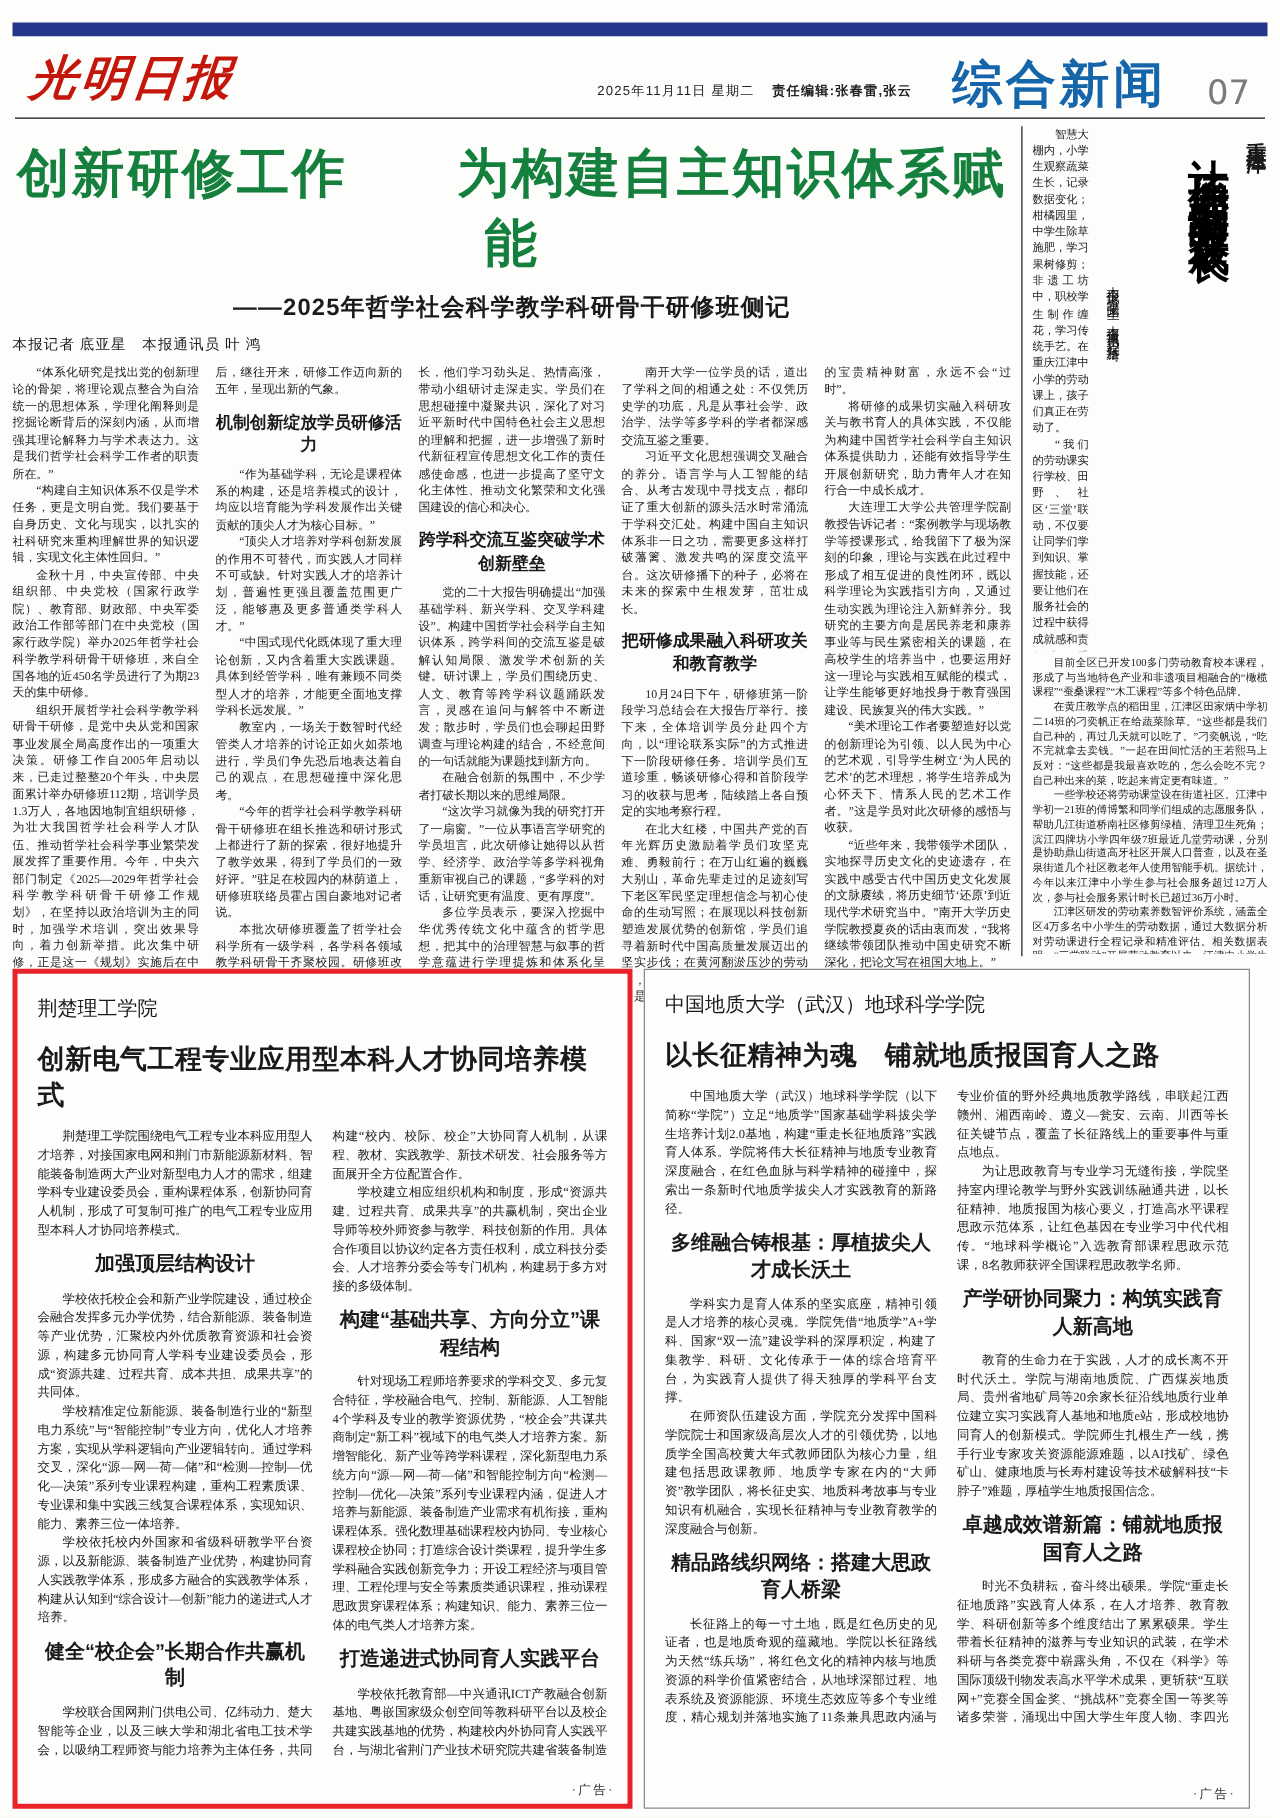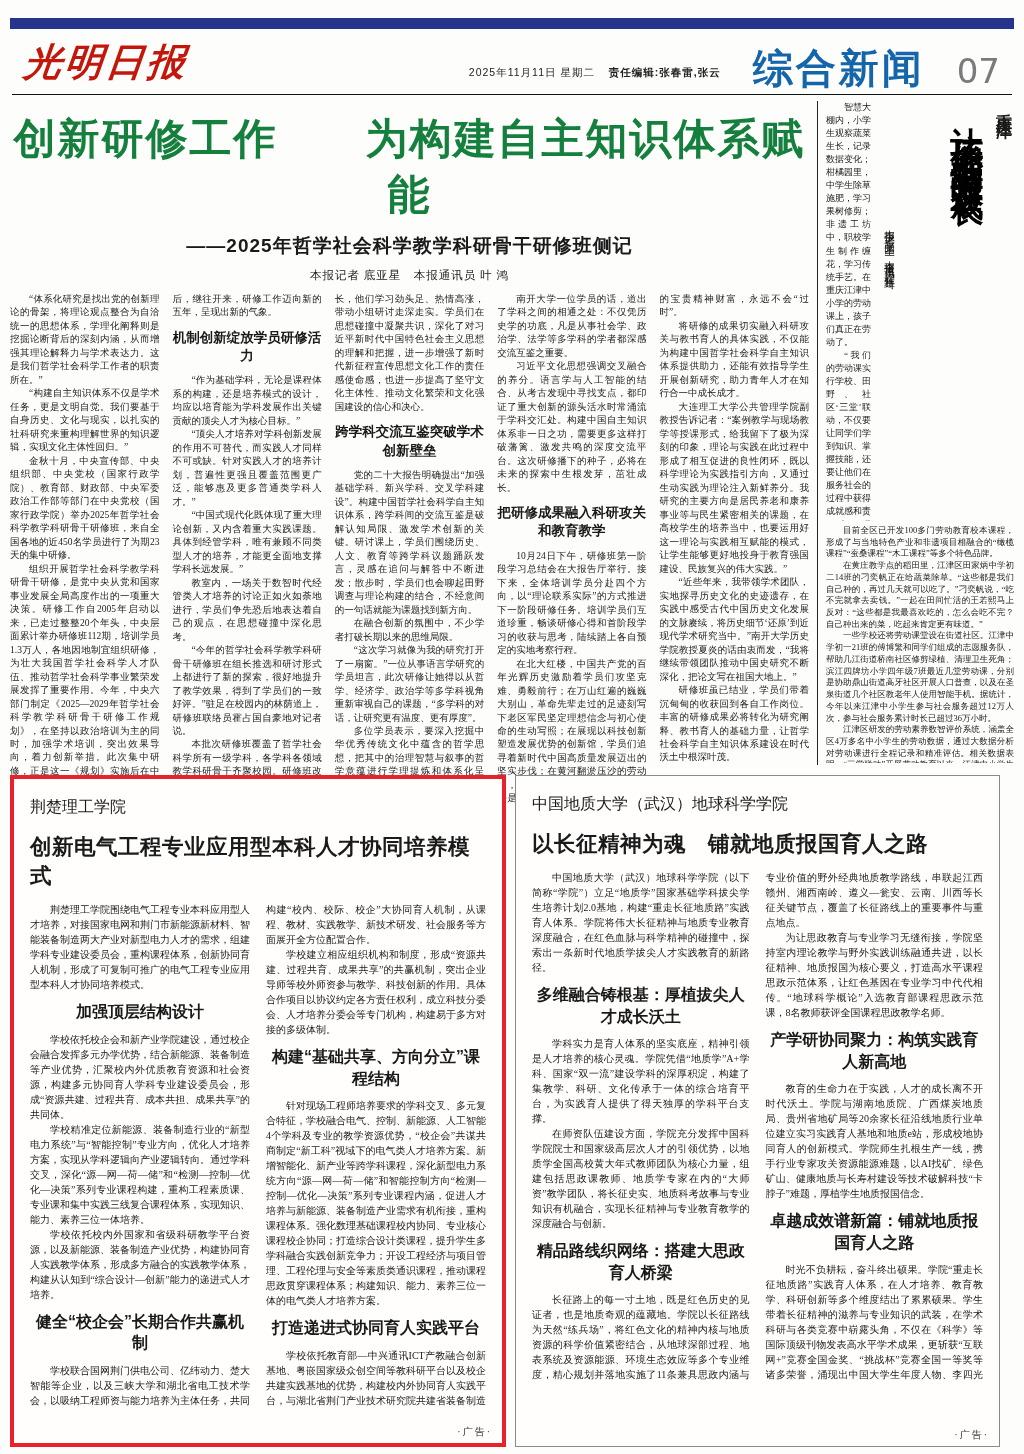--- a/index.html
+++ b/index.html
@@ -8,29 +8,29 @@
   .page { width:1024px; height:1454px; background:#fdfdfb; padding:18px 10px 8px 10px; position:relative; overflow:hidden; }
 
   
   .topbar { height:11px; background:#27348b; margin-bottom:8px; }
   .masthead-row { display:flex; justify-content:space-between; align-items:flex-end; padding:0 14px 4px 14px; }
   .masthead { font-family:"DejaVu Serif", serif; font-style:italic; font-weight:bold; font-size:38px; color:#c4170c; letter-spacing:3px; transform:skewX(-6deg); }
   .header-right { display:flex; align-items:flex-end; gap:32px; }
   .dateline { font-family:"Liberation Sans", sans-serif; font-size:10.5px; color:#222; margin-bottom:8px; letter-spacing:1px; }
   .dateline b { margin-left:10px; }
   .section-title { font-family:"Liberation Sans", sans-serif; font-weight:900; font-size:40px; color:#1565ab; letter-spacing:3px; line-height:1; }
-  .page-num { font-family:"DejaVu Sans", sans-serif; font-size:34px; color:#7b7b7b; line-height:1; }
+  .page-num { font-family:"DejaVu Sans", sans-serif; font-size:27px; color:#7b7b7b; line-height:1; }
   .header-rule { border-bottom:1.5px solid #111; margin:2px 2px 6px 2px; }
 
   
   .upper { display:flex; height:664px; }
   .main-article { width:808px; padding-right:8px; border-right:1px solid #222; }
   .main-headline { font-family:"Liberation Sans", sans-serif; font-weight:900; font-size:42px; text-align:center; letter-spacing:2px; color:#15803d; margin-top:10px; }
   .main-subtitle { font-family:"Liberation Sans", sans-serif; font-weight:700; font-size:19px; text-align:center; margin-top:10px; letter-spacing:1px; }
-  .main-byline { font-size:11.5px; text-align:center; margin:9px 0 10px 0; letter-spacing:1px; }
+  .main-byline { font-size:11.5px; margin:9px 0 10px 0; letter-spacing:1px; }
   .cols5 { column-count:5; column-gap:13px; column-fill:auto; height:520px; overflow:hidden; font-size:9.5px; line-height:1.42; text-align:justify; }
   .para { text-indent:2em; }
   .subhead { font-family:"Liberation Sans", sans-serif; font-weight:900; font-size:13.5px; text-align:center; line-height:1.35; margin:9px 0; break-inside:avoid; }
 
   
   .right-article { width:196px; padding-left:8px; overflow:hidden; }
   .ra-top { display:flex; height:420px; overflow:hidden; }
   .ra-body-top { flex:1; font-size:9px; line-height:1.45; text-align:justify; overflow:hidden; padding-right:3px; }
   .ra-byline { writing-mode:vertical-rl; font-size:10.5px; letter-spacing:2px; padding-top:120px; width:22px; color:#111; }
   .ra-headline { writing-mode:vertical-rl; font-family:"Liberation Sans", sans-serif; font-weight:900; font-size:33px; letter-spacing:6px; width:92px; line-height:1.25; color:#000; }
@@ -91,20 +91,21 @@
           <p class="para">在融合创新的氛围中，不少学者打破长期以来的思维局限。</p>
           <p class="para">“这次学习就像为我的研究打开了一扇窗。”一位从事语言学研究的学员坦言，此次研修让她得以从哲学、经济学、政治学等多学科视角重新审视自己的课题，“多学科的对话，让研究更有温度、更有厚度”。</p>
           <p class="para">多位学员表示，要深入挖掘中华优秀传统文化中蕴含的哲学思想，把其中的治理智慧与叙事的哲学意蕴进行学理提炼和体系化呈现，将具体研究成果融入自主知识体系建设。</p>
           <p class="para">南开大学一位学员的话，道出了学科之间的相通之处：不仅凭历史学的功底，凡是从事社会学、政治学、法学等多学科的学者都深感交流互鉴之重要。</p>
           <p class="para">习近平文化思想强调交叉融合的养分。语言学与人工智能的结合、从考古发现中寻找支点，都印证了重大创新的源头活水时常涌流于学科交汇处。构建中国自主知识体系非一日之功，需要更多这样打破藩篱、激发共鸣的深度交流平台。这次研修播下的种子，必将在未来的探索中生根发芽，茁壮成长。</p>
           <div class="subhead">把研修成果融入科研攻关和教育教学</div>
           <p class="para">10月24日下午，研修班第一阶段学习总结会在大报告厅举行。接下来，全体培训学员分赴四个方向，以“理论联系实际”的方式推进下一阶段研修任务。培训学员们互道珍重，畅谈研修心得和首阶段学习的收获与思考，陆续踏上各自预定的实地考察行程。</p>
           <p class="para">在北大红楼，中国共产党的百年光辉历史激励着学员们攻坚克难、勇毅前行；在万山红遍的巍巍大别山，革命先辈走过的足迹刻写下老区军民坚定理想信念与初心使命的生动写照；在展现以科技创新塑造发展优势的创新馆，学员们追寻着新时代中国高质量发展迈出的坚实步伐；在黄河翻淤压沙的劳动中，学员深刻体会“焦裕禄精神”过去是、现在是、将来仍然是我们党的宝贵精神财富，永远不会“过时”。</p>
           <p class="para">将研修的成果切实融入科研攻关与教书育人的具体实践，不仅能为构建中国哲学社会科学自主知识体系提供助力，还能有效指导学生开展创新研究，助力青年人才在知行合一中成长成才。</p>
           <p class="para">大连理工大学公共管理学院副教授告诉记者：“案例教学与现场教学等授课形式，给我留下了极为深刻的印象，理论与实践在此过程中形成了相互促进的良性闭环，既以科学理论为实践指引方向，又通过生动实践为理论注入新鲜养分。我研究的主要方向是居民养老和康养事业等与民生紧密相关的课题，在高校学生的培养当中，也要运用好这一理论与实践相互赋能的模式，让学生能够更好地投身于教育强国建设、民族复兴的伟大实践。”</p>
+          <p class="para">“美术理论工作者要塑造好以党的创新理论为引领、以人民为中心的艺术观，引导学生树立‘为人民的艺术’的艺术理想，将学生培养成为心怀天下、情系人民的艺术工作者。”这是学员对此次研修的感悟与收获。</p>
           <p class="para">“近些年来，我带领学术团队，实地探寻历史文化的史迹遗存，在实践中感受古代中国历史文化发展的文脉赓续，将历史细节‘还原’到近现代学术研究当中。”南开大学历史学院教授夏炎的话由衷而发，“我将继续带领团队推动中国史研究不断深化，把论文写在祖国大地上。”</p>
           <p class="para">研修班虽已结业，学员们带着沉甸甸的收获回到各自工作岗位。丰富的研修成果必将转化为研究阐释、教书育人的基础力量，让哲学社会科学自主知识体系建设在时代沃土中根深叶茂。</p>
         </div>
     </article>
 
     <aside class="right-article">
       <div class="ra-top">
         <div class="ra-body-top">
             <p class="para">智慧大棚内，小学生观察蔬菜生长，记录数据变化；柑橘园里，中学生除草施肥，学习果树修剪；非遗工坊中，职校学生制作缠花，学习传统手艺。在重庆江津中小学的劳动课上，孩子们真正在劳动了。</p>
             <p class="para">“我们的劳动课实行学校、田野、社区‘三堂’联动，不仅要让同学们学到知识、掌握技能，还要让他们在服务社会的过程中获得成就感和责任感。”重庆江津区教委主任曾祥敏说。</p>

